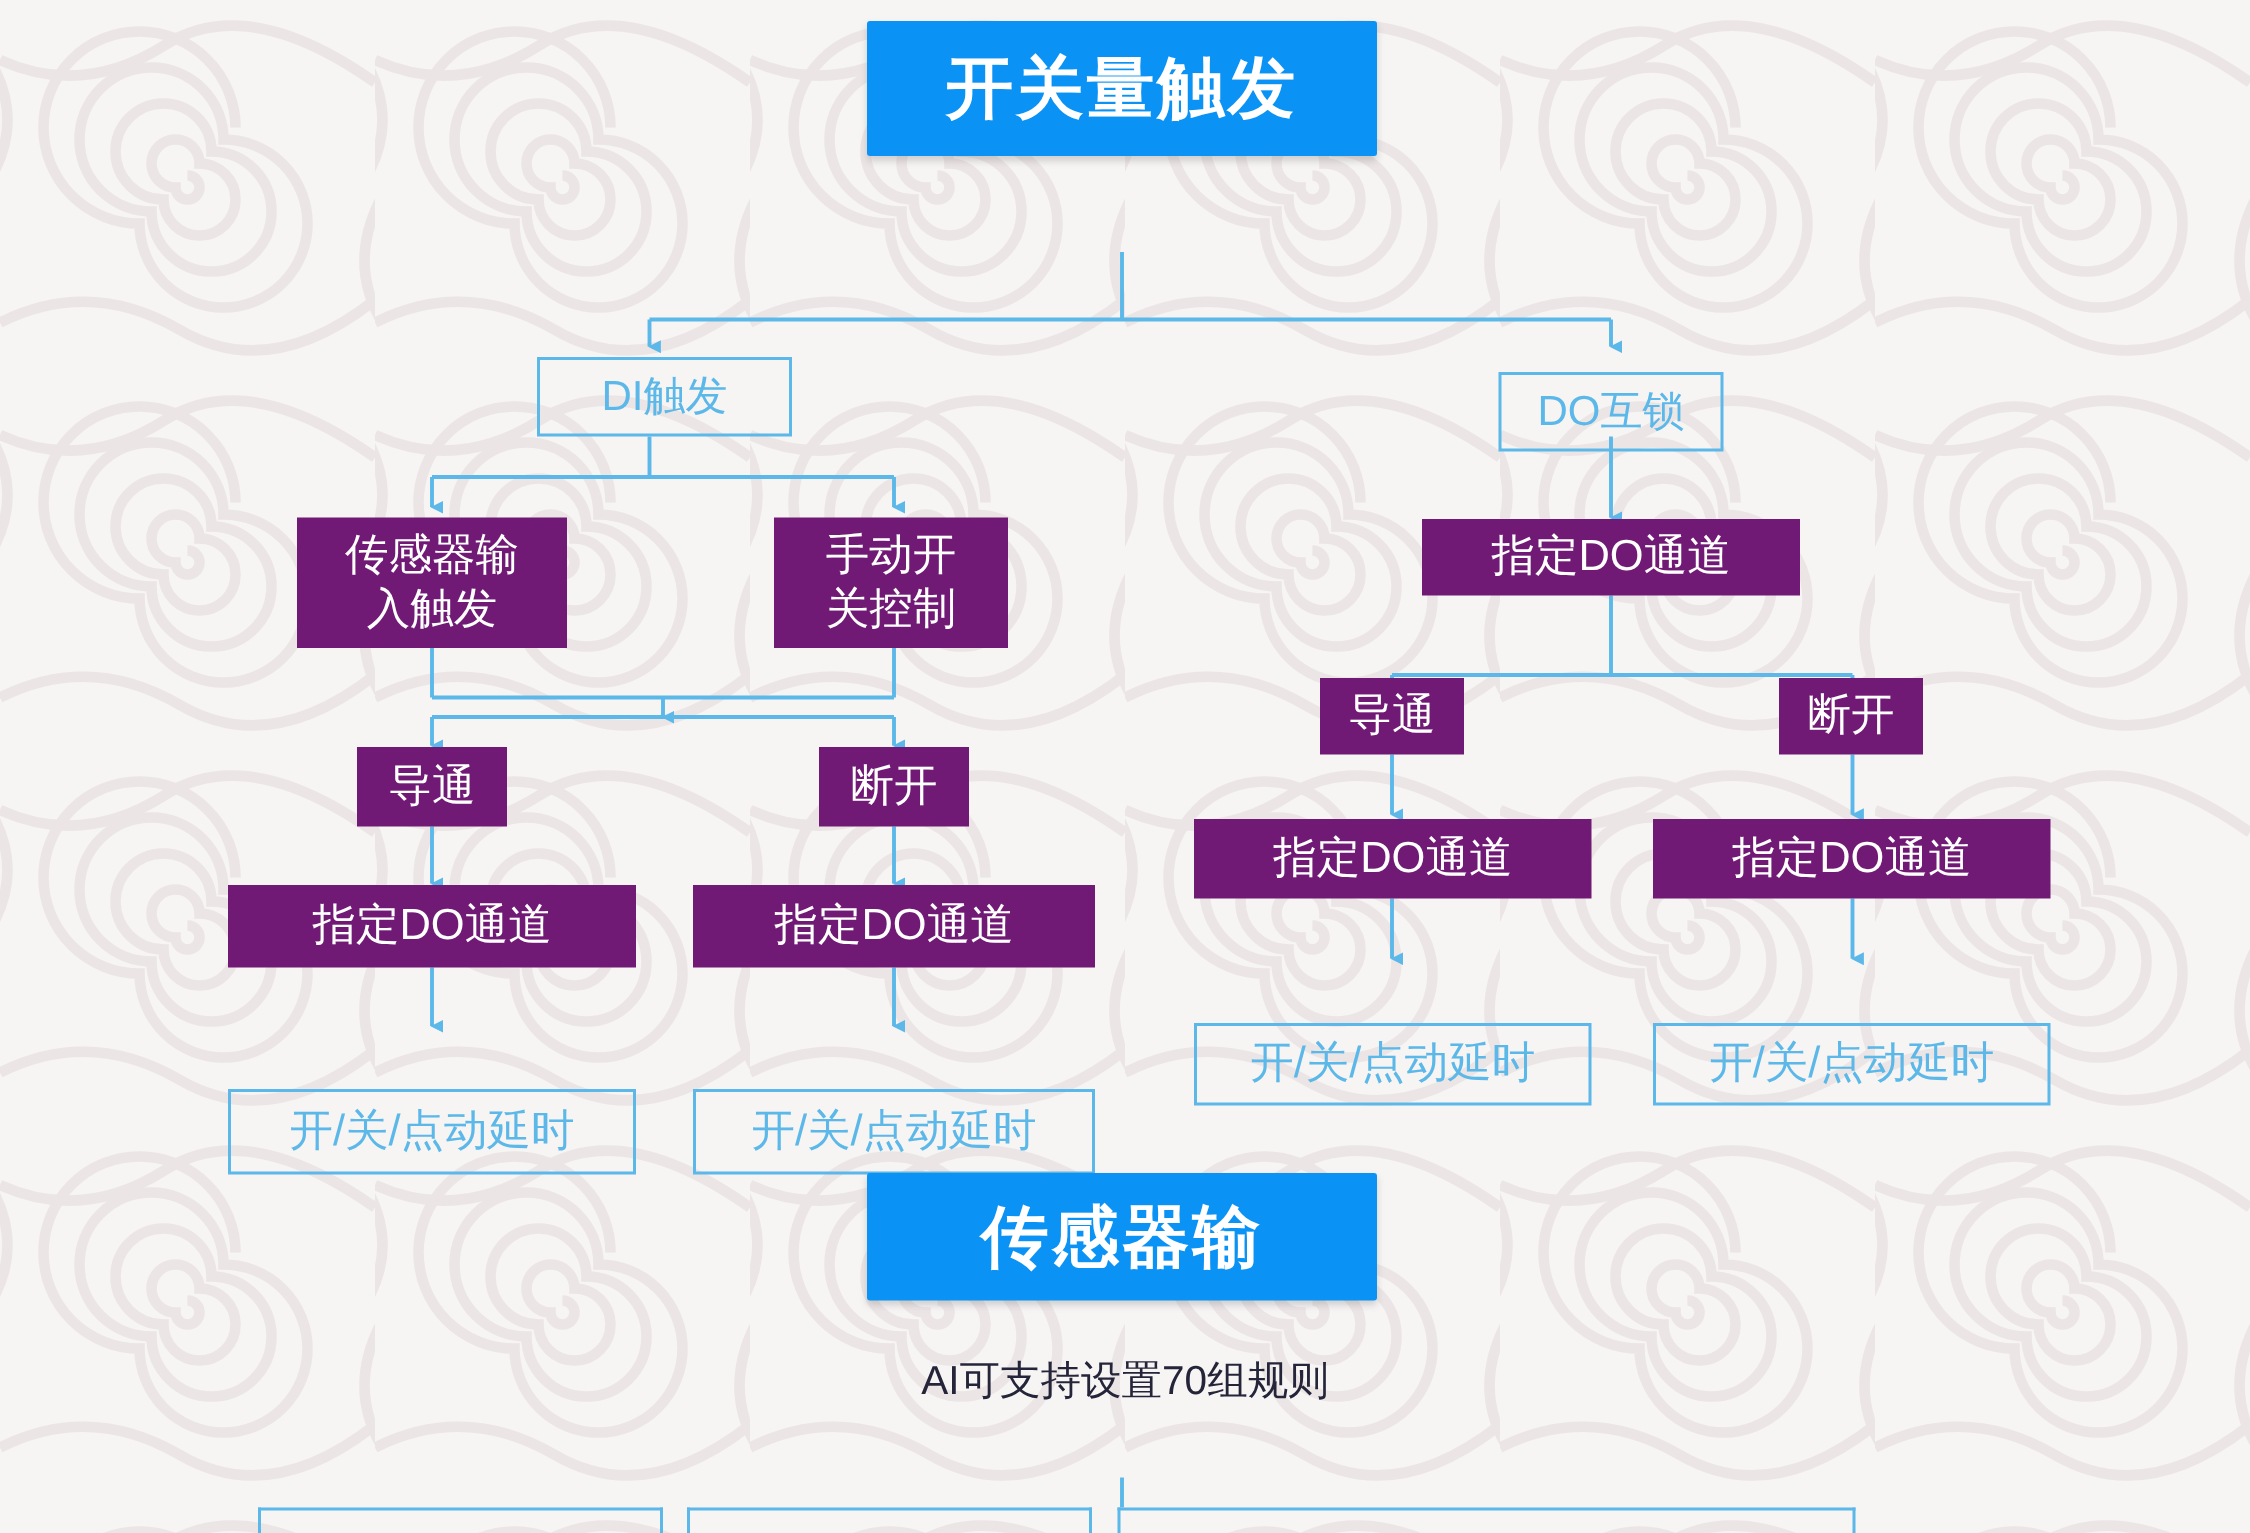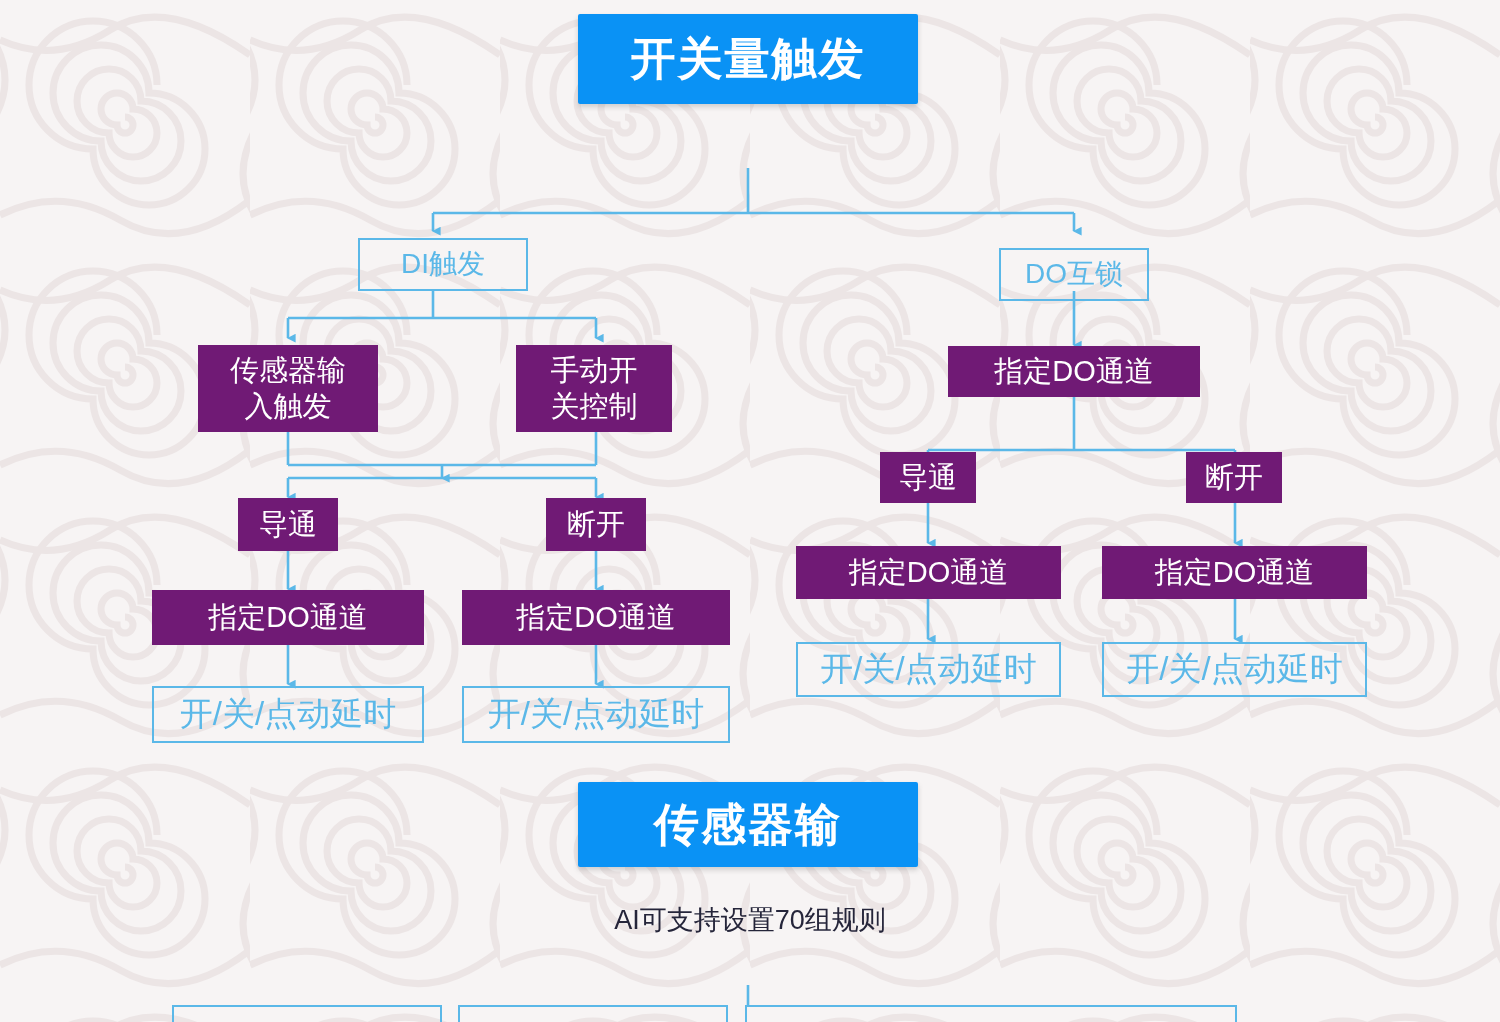--- a/index.html
+++ b/index.html
@@ -83,21 +83,21 @@
     color: #ffffff;
     font-size: 29px;
   }
   .node.outline {
     background: transparent;
     border: 2px solid #5bb8e8;
     color: #5bb8e8;
     font-size: 28px;
   }
   .node.orange.two-line { font-size: 29px; }
-  .node.outline.delay { font-size: 33px; }
+  .node.outline.delay { font-size: 29px; margin-top: 40px; }
 
   
   .bottom-cell {
     position: absolute;
     box-sizing: border-box;
     border: 2px solid #5bb8e8;
     border-bottom: none;
     background: transparent;
   }
 </style>

